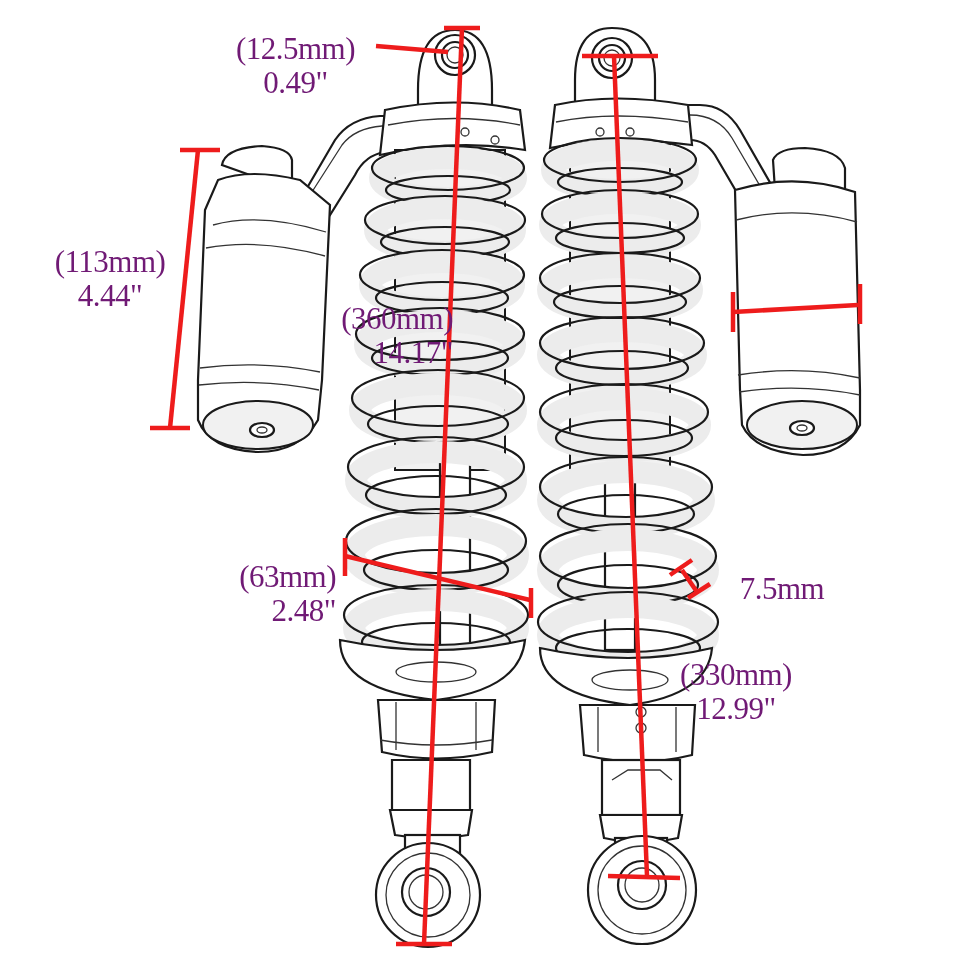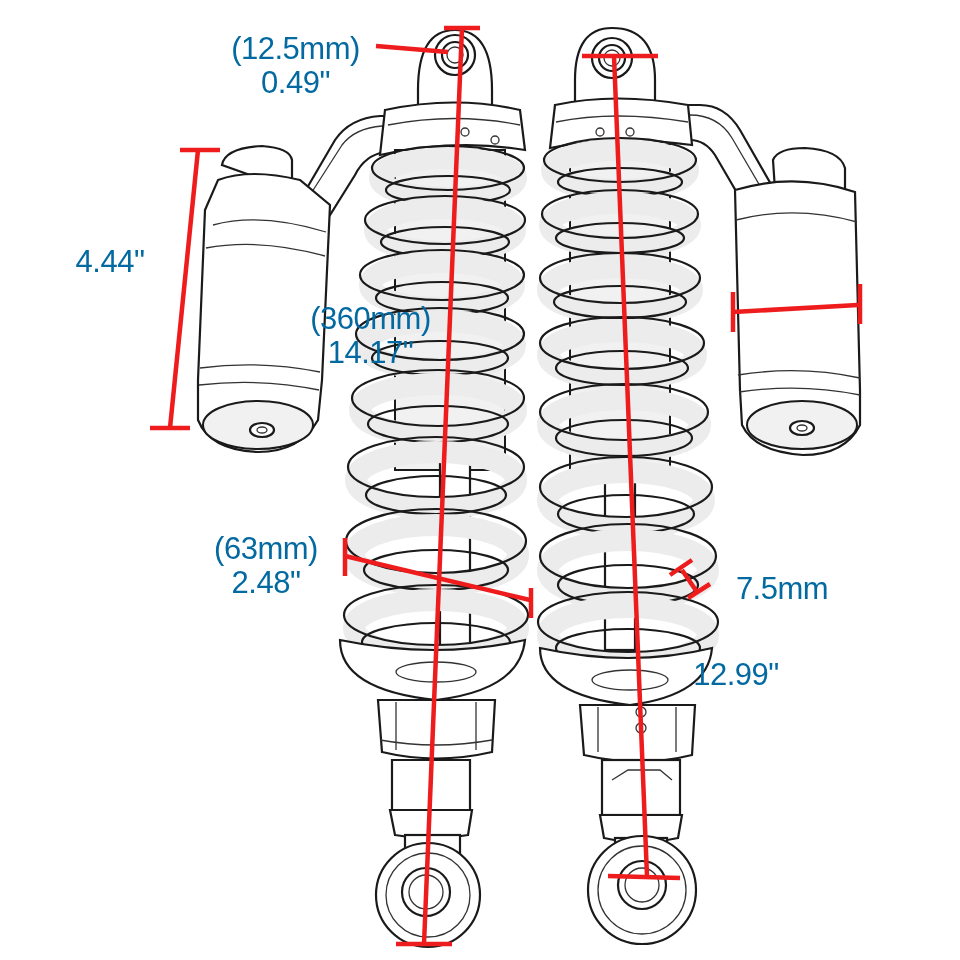--- a/index.html
+++ b/index.html
@@ -1,22 +1,22 @@
 <!DOCTYPE html>
 <html><head>
 <meta charset="utf-8">
 <style>
   html, body { margin: 0; padding: 0; background: #ffffff; }
   body { width: 960px; height: 960px; overflow: hidden; position: relative; font-family: "DejaVu Sans", "Liberation Sans", sans-serif; }
   #stage { position: absolute; left: 0; top: 0; width: 960px; height: 960px; }
   svg { position: absolute; left: 0; top: 0; }
   .label {
     position: absolute;
-    color: #0369a1;
-    font-family: Liberation Sans, sans-serif;
+    color: #701a75;
+    font-family: Liberation Serif, serif;
     font-size: 31px;
     line-height: 34px;
     text-align: center;
     white-space: nowrap;
     letter-spacing: -0.5px;
   }
   .label span { display: block; }
   .part { fill: #ffffff; stroke: #1a1a1a; stroke-width: 2.2; }
   .part-thin { fill: none; stroke: #333; stroke-width: 1.3; }
   .part-shade { fill: #f1f1f1; stroke: #1a1a1a; stroke-width: 2; }
@@ -218,35 +218,37 @@
     <line class="red" x1="688" y1="598" x2="710" y2="584"></line>
   </g>
 </svg>
 
 <div class="label" style="left:213px; top:32px; width:165px;">
   <span>(12.5mm)</span>
   <span>0.49"</span>
 </div>
 
 <div class="label" style="left:30px; top:245px; width:160px;">
+  <span>(113mm)</span>
   <span>4.44"</span>
 </div>
 
-<div class="label" style="left:288px; top:302px; width:165px;">
+<div class="label" style="left:288px; top:302px; width:165px;text-align:right;">
   <span>(360mm)</span>
   <span>14.17"</span>
 </div>
 
 
-<div class="label" style="left:196px; top:532px; width:140px;">
+<div class="label" style="left:196px; top:560px; width:140px;text-align:right;">
   <span>(63mm)</span>
   <span>2.48"</span>
 </div>
 
 <div class="label" style="left:722px; top:572px; width:120px; text-align:center;">
   <span>7.5mm</span>
 </div>
 
 <div class="label" style="left:656px; top:658px; width:160px;">
+  <span>(330mm)</span>
   <span>12.99"</span>
 </div>
 
 </div>
 
 </body></html>

